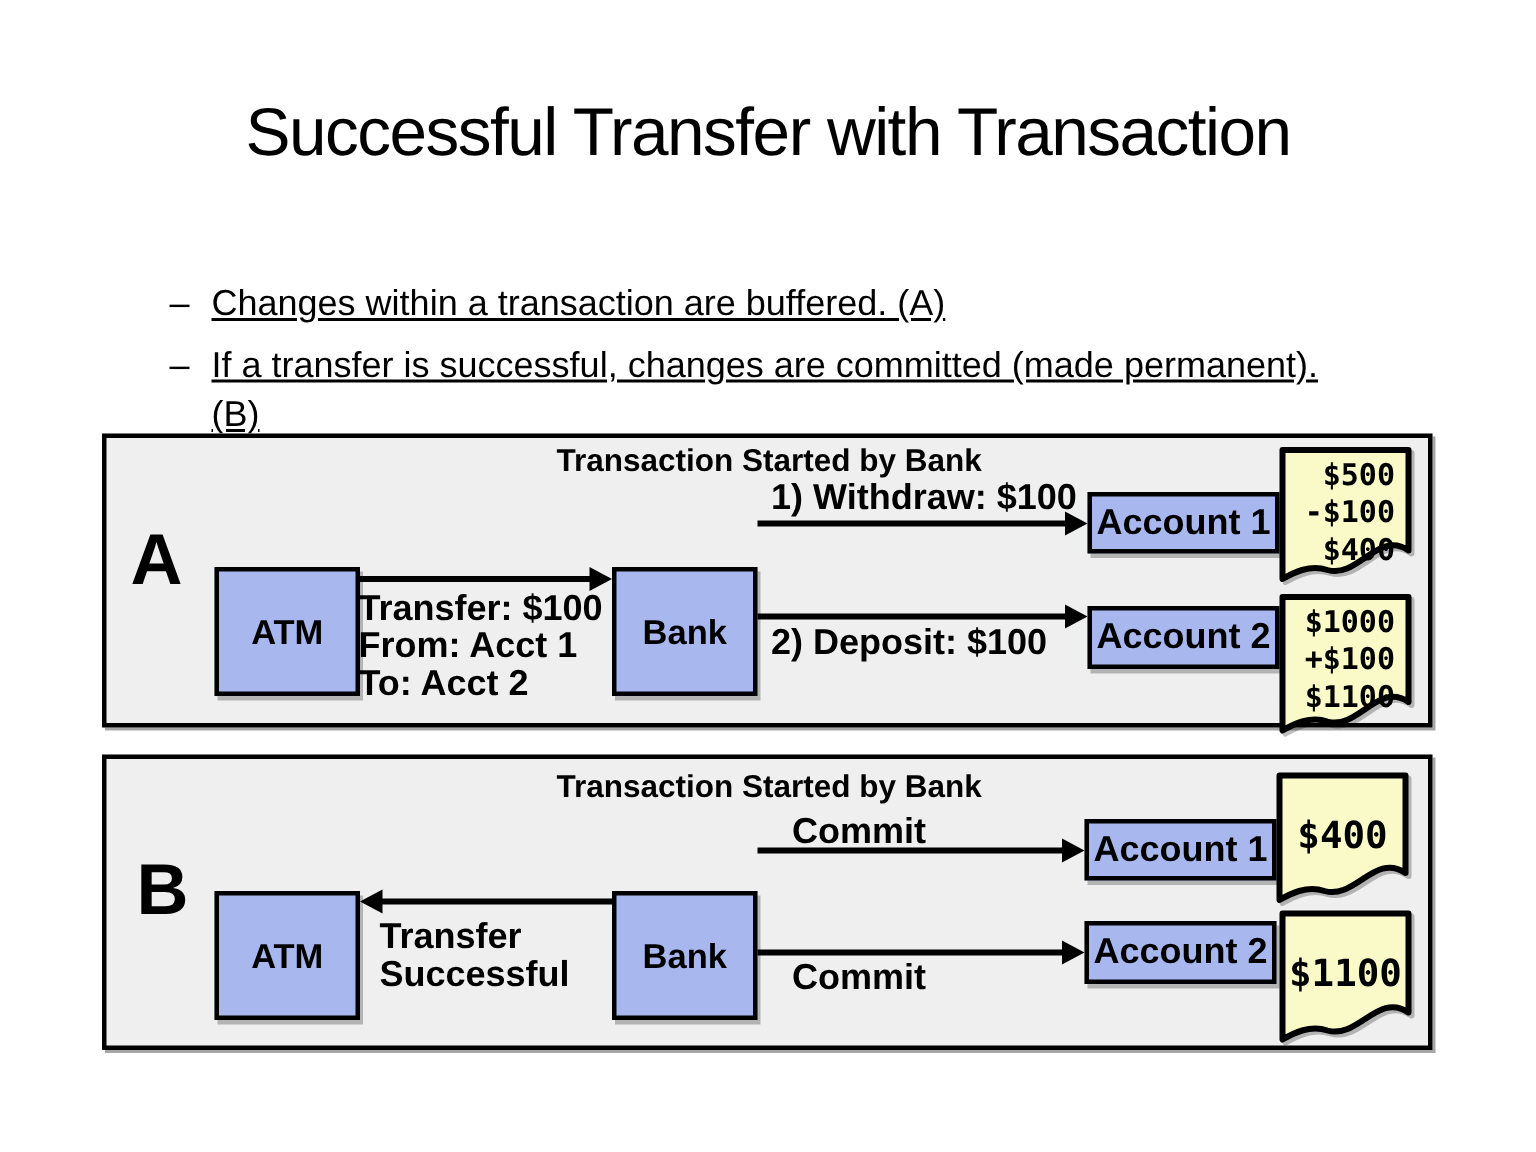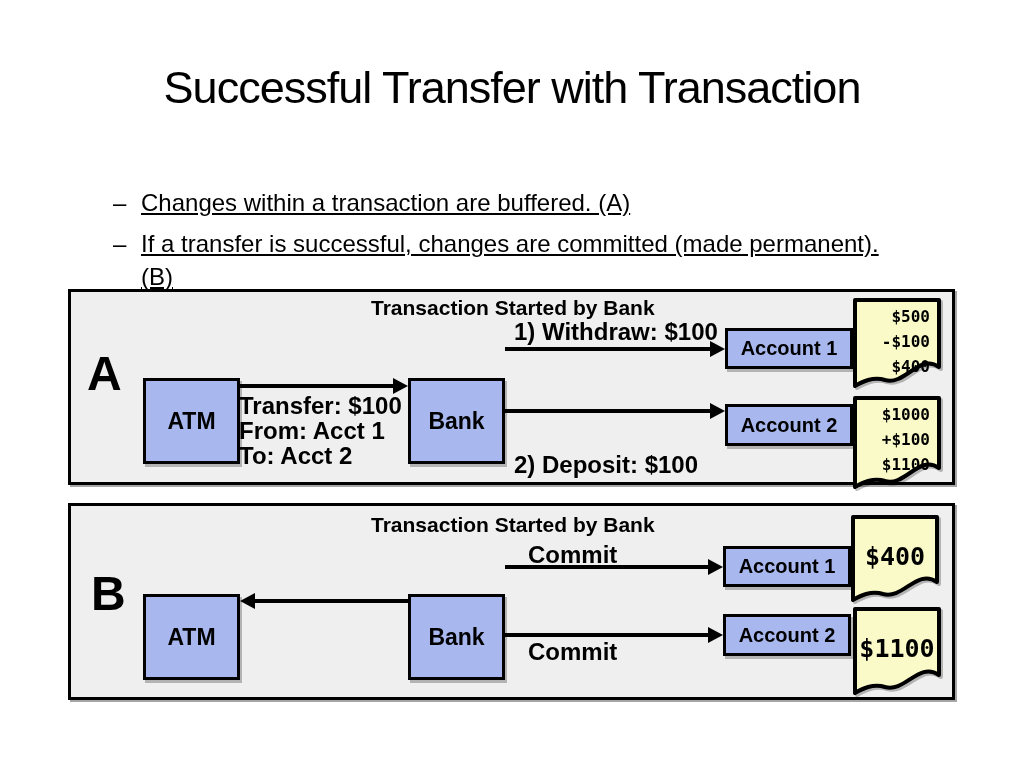--- a/index.html
+++ b/index.html
@@ -20,40 +20,40 @@
   .panel-b{top:503px;height:191px;}
 
   .panel-letter{position:absolute;font-size:48px;font-weight:bold;line-height:1;}
   .panel-header{position:absolute;left:300px;width:480px;text-align:left;
                 font-weight:bold;font-size:21px;white-space:nowrap;}
 
   .node{position:absolute;box-sizing:border-box;background:var(--box-fill,#a8b8ee);
         border:3px solid #000;display:flex;align-items:center;justify-content:center;
         font-weight:bold;box-shadow:2px 3px 0 rgba(0,0,0,.25);}
   .node.main{font-size:23px;margin-top:36px;}
-  .node.account{font-size:20px;text-align:center;}
+  .node.account{font-size:24px;text-align:center;}
 
   .alabel{position:absolute;font-weight:bold;font-size:24px;line-height:25px;
           white-space:pre-line;}
 
   .arrow{position:absolute;height:16px;}
   .arrow .line{position:absolute;top:6px;height:4px;background:#000;left:0;right:12px;}
   .arrow.left .line{left:12px;right:0;}
   .arrow .head{position:absolute;top:0;width:0;height:0;
                border-top:8px solid transparent;border-bottom:8px solid transparent;}
   .arrow.right .head{right:0;border-left:15px solid #000;}
   .arrow.left .head{left:0;border-right:15px solid #000;}
 
   .note{position:absolute;}
   .note svg{position:absolute;left:0;top:0;width:100%;height:100%;
             filter:drop-shadow(2px 2px 0 rgba(0,0,0,.25));}
   .note .note-text{position:absolute;left:0;top:0;right:0;
                    font-family:"DejaVu Sans Mono","Liberation Mono",monospace;
                    font-weight:bold;white-space:pre-line;}
-  .note-a .note-text{font-size:16px;line-height:25px;text-align:right;
+  .note-a .note-text{font-size:20px;line-height:25px;text-align:right;
                      padding:7px 12px 0 0;}
   .note-b .note-text{font-size:25px;text-align:center;padding-top:28px;}
 </style>
 </head>
 <body>
 
 <div class="slide">
 
   <div class="title">Successful Transfer with Transaction</div>
 
@@ -94,21 +94,21 @@
       <div class="head"></div>
     </div>
     <div class="node account" style="left:654px;top:36px;width:128px;height:41px;">
       <span>Account 1</span>
     </div>
 
     <div class="arrow right" style="left:434px;top:111px;width:220px;">
       <div class="line"></div>
       <div class="head"></div>
     </div>
-    <div class="alabel" style="left:443px;top:124px;margin-top:36px;">2) Deposit: $100</div>
+    <div class="alabel" style="left:443px;top:124px;">2) Deposit: $100</div>
     <div class="node account" style="left:654px;top:112px;width:128px;height:42px;">
       <span>Account 2</span>
     </div>
 
     <div class="note note-a" style="left:781px;top:5px;width:90px;height:93px;">
       <svg viewBox="0 0 90 93" preserveAspectRatio="none">
         <path d="M3,3 H87 V70 C67,56 53,89 33,83 C21,79 10,85 3,89 Z" fill="#fafac8" stroke="#000" stroke-width="4" stroke-linejoin="round"></path>
       </svg>
       <div class="note-text">$500
 -$100
@@ -132,20 +132,22 @@
       <span>ATM</span>
     </div>
     <div class="node main" style="left:337px;top:52px;width:97px;height:86px;">
       <span>Bank</span>
     </div>
 
     <div class="arrow left" style="left:169px;top:87px;width:168px;">
       <div class="line"></div>
       <div class="head"></div>
     </div>
+    <div class="alabel" style="left:182px;top:106px;">Transfer
+Successful</div>
 
     <div class="alabel" style="left:457px;top:36px;">Commit</div>
     <div class="arrow right" style="left:434px;top:53px;width:218px;">
       <div class="line"></div>
       <div class="head"></div>
     </div>
     <div class="node account" style="left:652px;top:40px;width:128px;height:41px;">
       <span>Account 1</span>
     </div>
 

